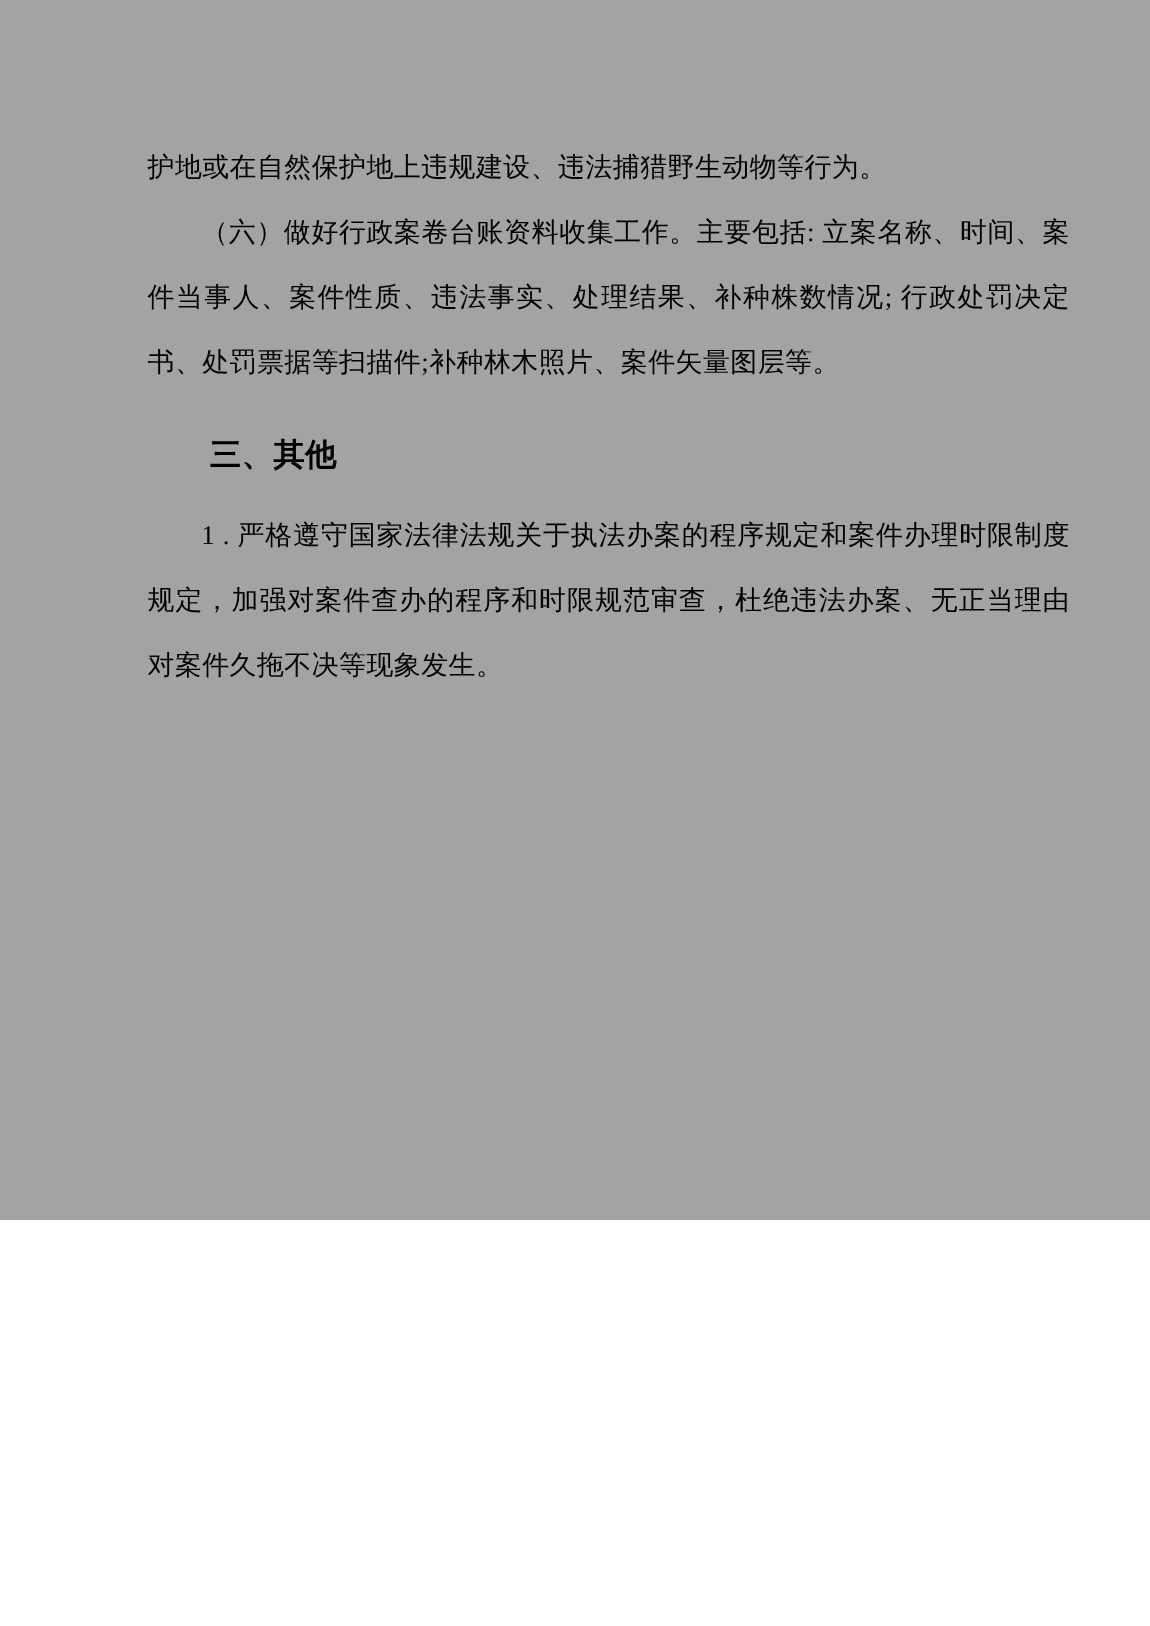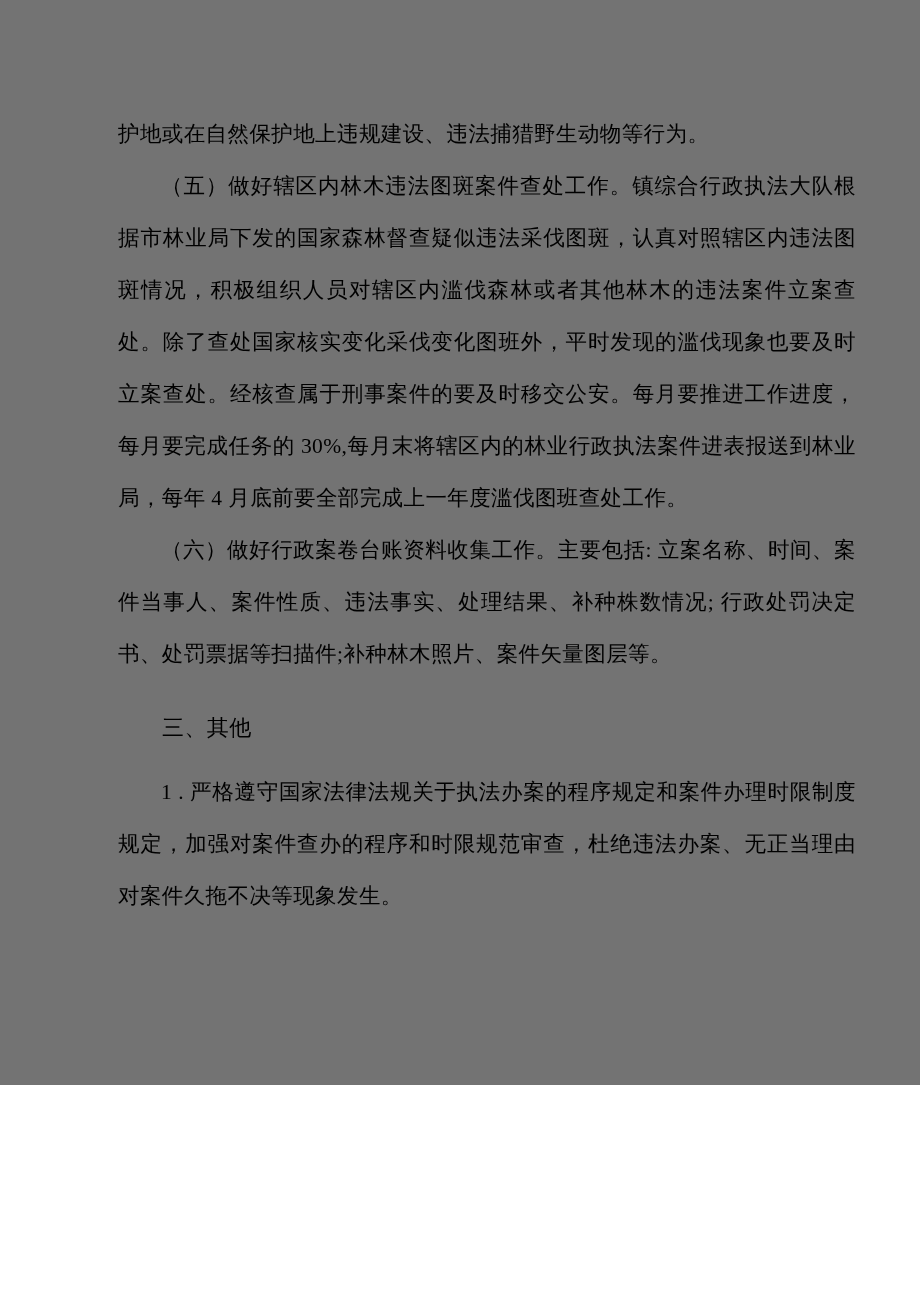--- a/index.html
+++ b/index.html
@@ -7,22 +7,22 @@
     padding: 0;
     background: #ffffff;
   }
   body {
     font-family: "Liberation Serif", "DejaVu Serif", serif;
     color: #000000;
   }
   .page {
     position: relative;
     width: 920px;
-    height: 1085px;
-    background: #737373;
+    height: 976px;
+    background: #a3a3a3;
     overflow: hidden;
     box-sizing: border-box;
     padding: 108px 64px 60px 118px;
   }
   .doc-body {
     font-size: 21.5px;
     line-height: 52px;
     letter-spacing: 0.4px;
     text-align: justify;
     text-justify: inter-ideograph;
@@ -31,38 +31,37 @@
     margin: 0;
     text-indent: 2em;
     white-space: normal;
   }
   p.cont {
     margin: 0;
     text-indent: 0;
   }
   h2.section {
     margin: 0;
-    font-size: 22px;
-    font-weight: normal;
+    font-size: 25px;
+    font-weight: bold;
     line-height: 52px;
     text-indent: 2em;
     font-family: "Liberation Sans", "DejaVu Sans", sans-serif;
   }
   .spacer-sm { height: 12px; }
   .spacer-md { height: 22px; }
 </style>
 </head>
 <body>
 
 <div class="page">
   <div class="doc-body">
 
     <p class="cont">护地或在自然保护地上违规建设、违法捕猎野生动物等行为。</p>
 
-    <p class="para">（五）做好辖区内林木违法图斑案件查处工作。镇综合行政执法大队根据市林业局下发的国家森林督查疑似违法采伐图斑，认真对照辖区内违法图斑情况，积极组织人员对辖区内滥伐森林或者其他林木的违法案件立案查处。除了查处国家核实变化采伐变化图班外，平时发现的滥伐现象也要及时立案查处。经核查属于刑事案件的要及时移交公安。每月要推进工作进度，每月要完成任务的 30%,每月末将辖区内的林业行政执法案件进表报送到林业局，每年 4 月底前要全部完成上一年度滥伐图班查处工作。</p>
 
     <p class="para">（六）做好行政案卷台账资料收集工作。主要包括: 立案名称、时间、案件当事人、案件性质、违法事实、处理结果、补种株数情况; 行政处罚决定书、处罚票据等扫描件;补种林木照片、案件矢量图层等。</p>
 
 
     <div class="spacer-md"></div>
 
     <h2 class="section">三、其他</h2>
 
     <div class="spacer-sm"></div>
 

